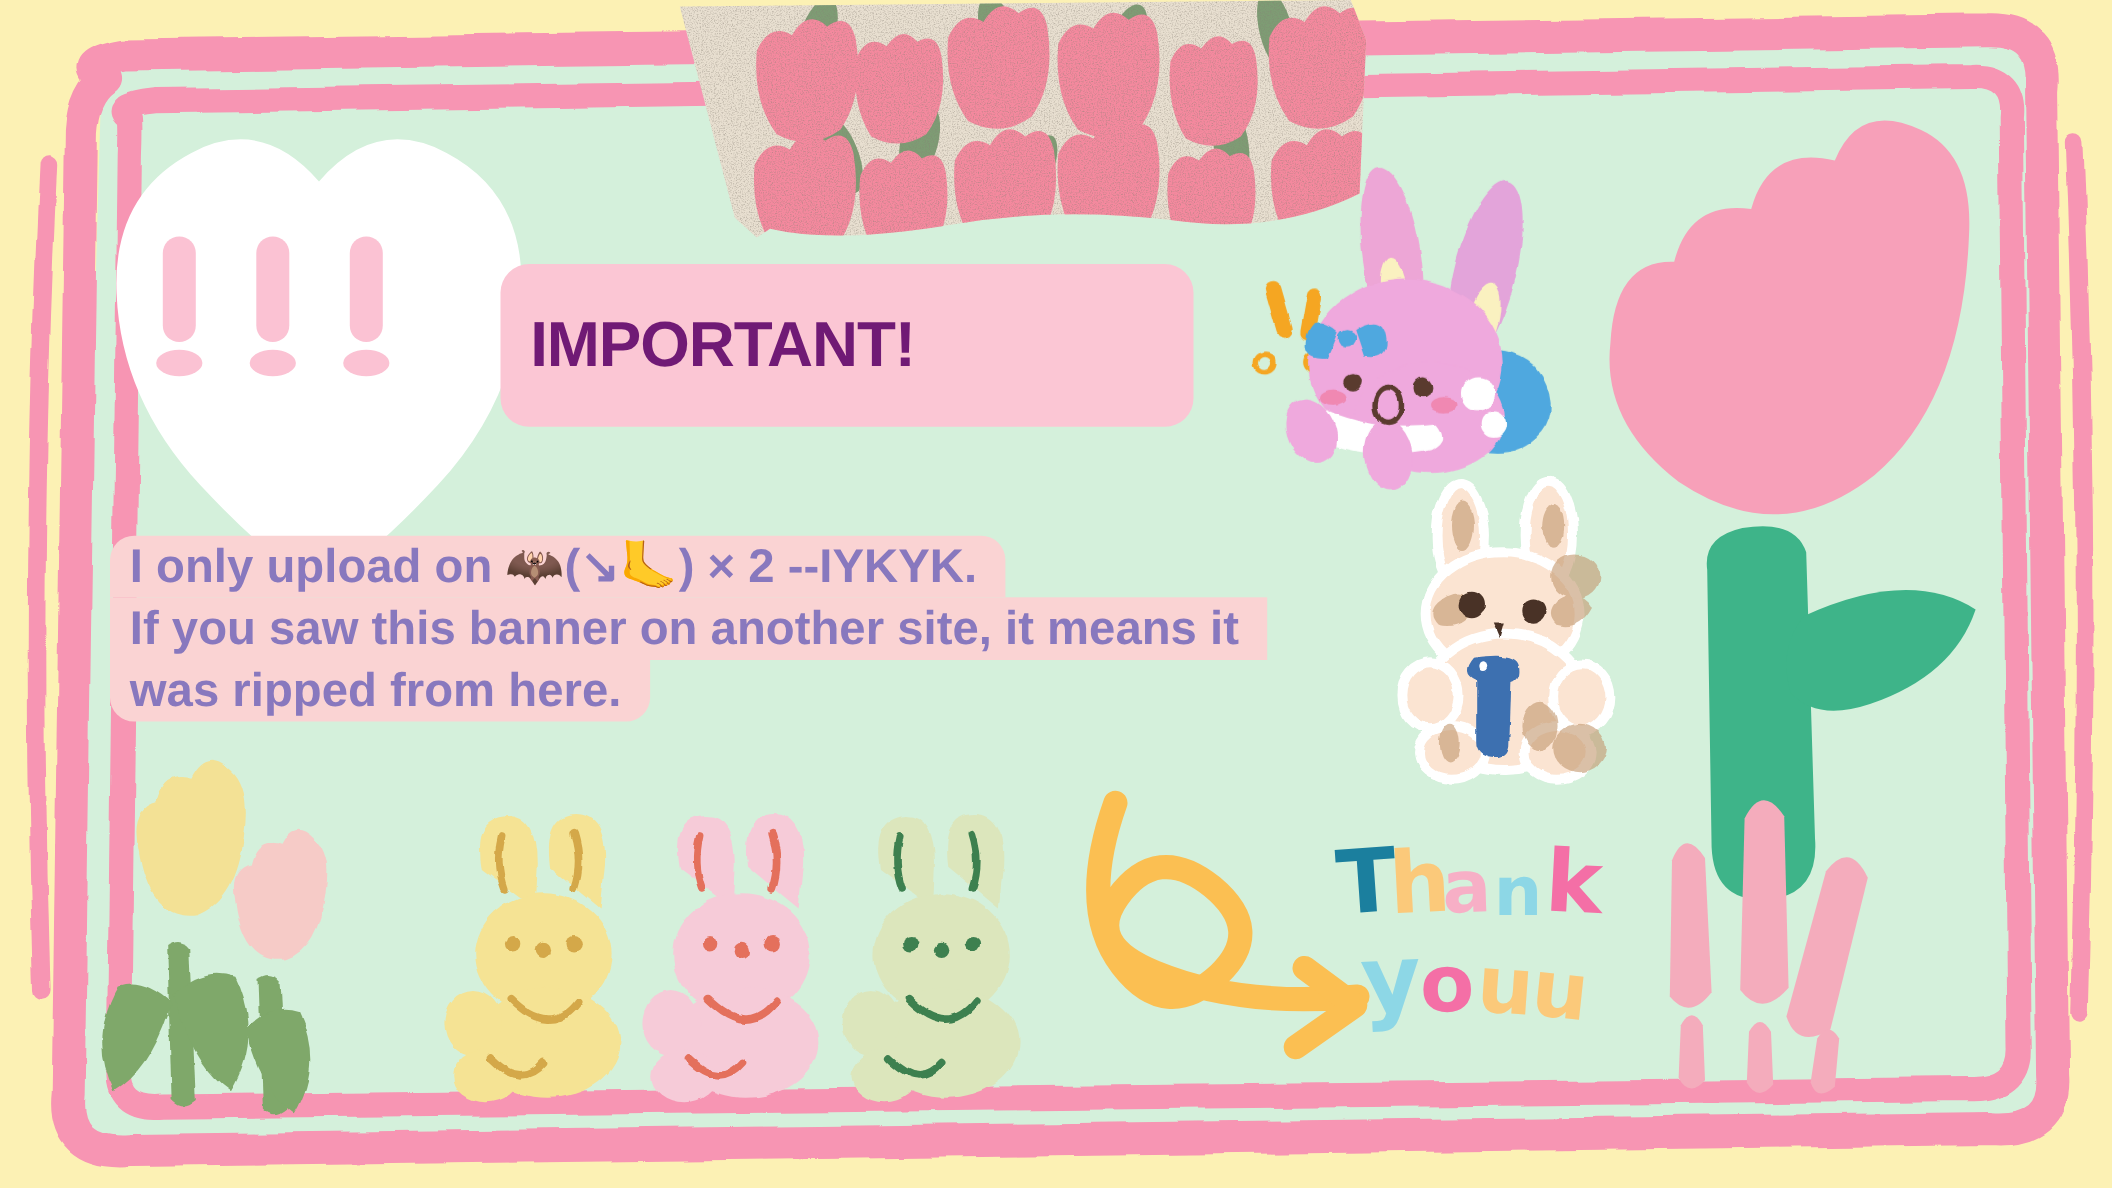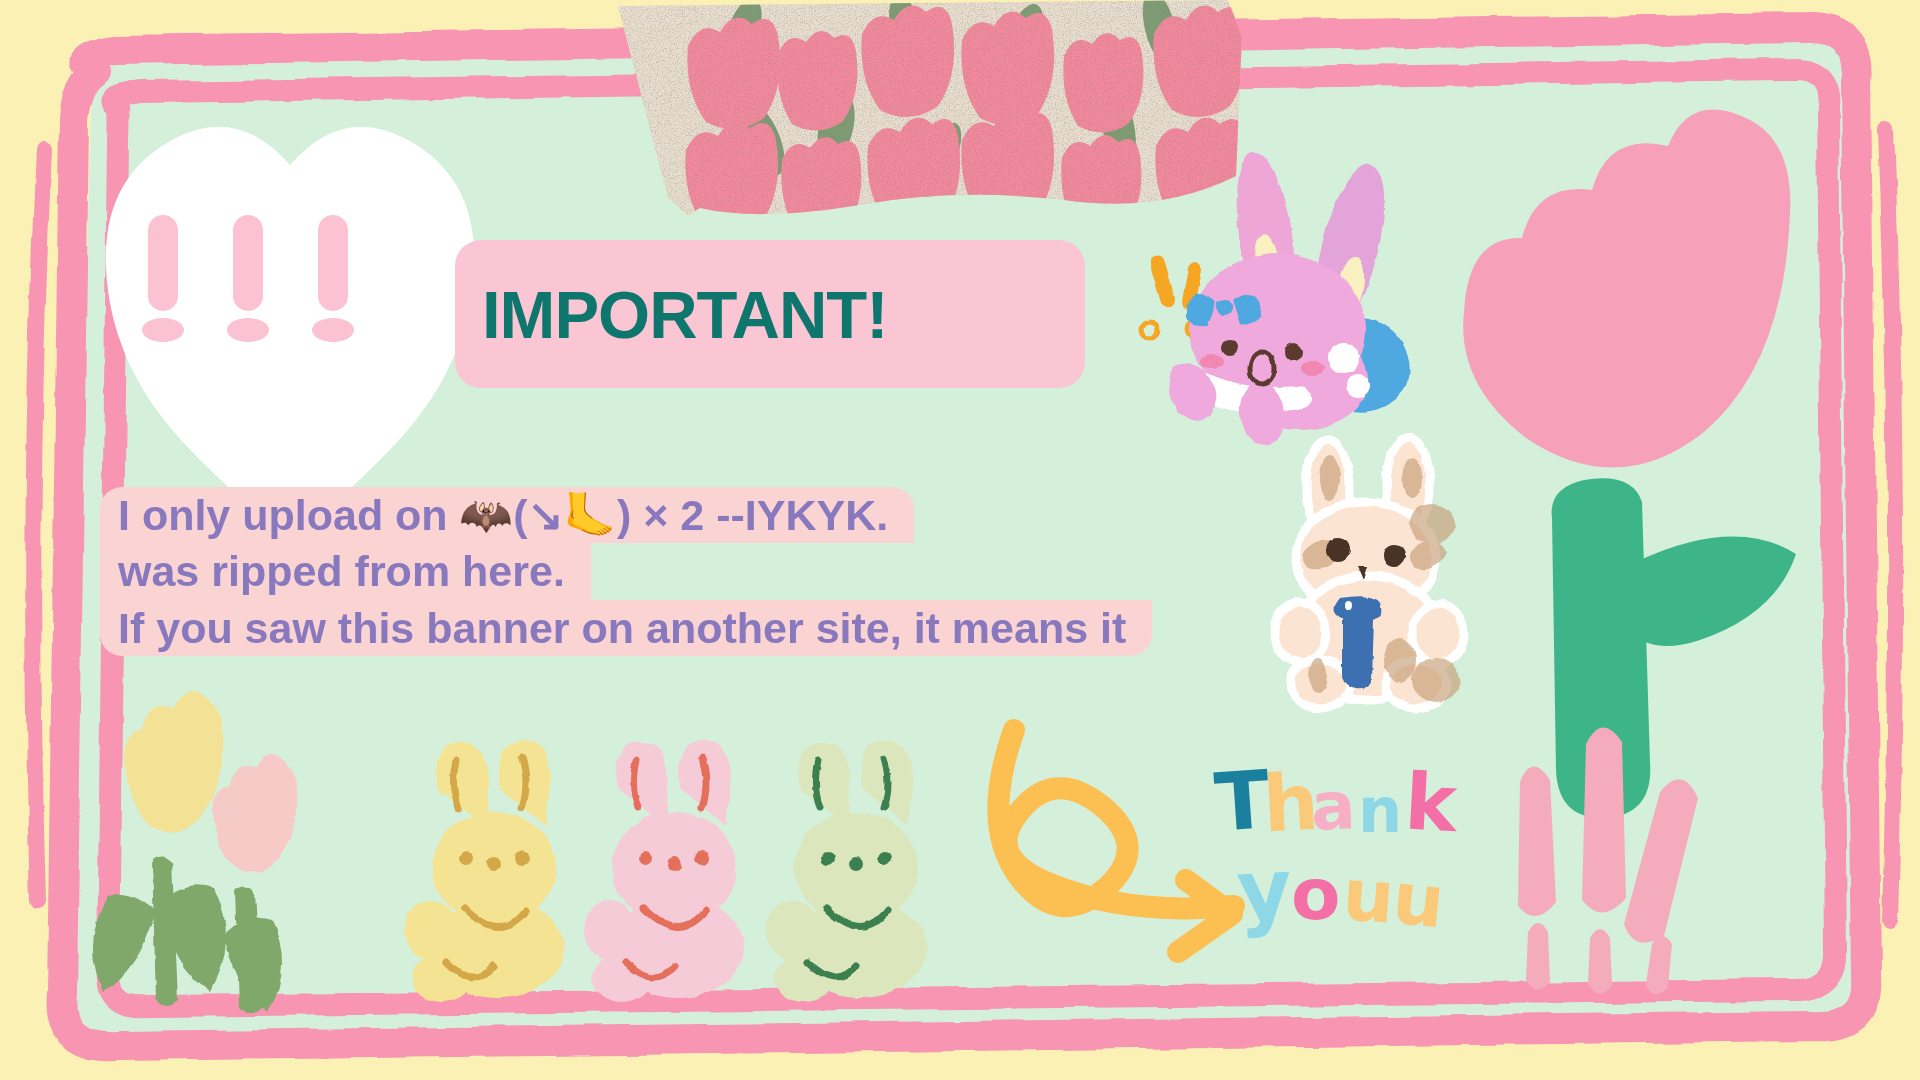--- a/index.html
+++ b/index.html
@@ -17,21 +17,21 @@
   .layer svg { display:block; width:1920px; height:1080px; }
 
   
   #headline-wrap {
     position:absolute; left:455px; top:240px;
     width:630px; height:148px;
     background:#FBC6D4; border-radius:26px;
     display:flex; align-items:center; padding-left:27px;
   }
   #headline {
-    font-size:67px; font-weight:bold; color:#0f766e;
+    font-size:58px; font-weight:bold; color:#701a75;
     letter-spacing:-1px; line-height:1; white-space:nowrap;
   }
 
   #body-copy {
     position:absolute; left:100px; top:487px;
     display:flex; flex-direction:column; align-items:flex-start;
   }
   .copy-line {
     background:#FAD3D3; color:#8878BE;
     font-size:43px; font-weight:bold;
@@ -162,22 +162,22 @@
     </g>
   </svg>
   </div>
 
   <div id="headline-wrap">
     <span id="headline">IMPORTANT!</span>
   </div>
 
   <div id="body-copy">
     <div class="copy-line">I only upload on 🦇(↘🦶) × 2 --IYKYK.</div>
+    <div class="copy-line">If you saw this banner on another site, it means it</div>
     <div class="copy-line">was ripped from here.</div>
-    <div class="copy-line">If you saw this banner on another site, it means it</div>
   </div>
 
   <div class="layer">
   <svg viewBox="0 0 1920 1080" xmlns="http://www.w3.org/2000/svg">
     <g filter="url(#painty)">
 
       <g fill="#F5A623">
         <rect x="1155" y="255" width="15" height="52" rx="7" transform="rotate(-16 1162 281)"></rect>
         <circle cx="1150" cy="330" r="8" fill="none" stroke="#F5A623" stroke-width="5"></circle>
         <rect x="1185" y="262" width="14" height="48" rx="7" transform="rotate(10 1192 286)"></rect>

